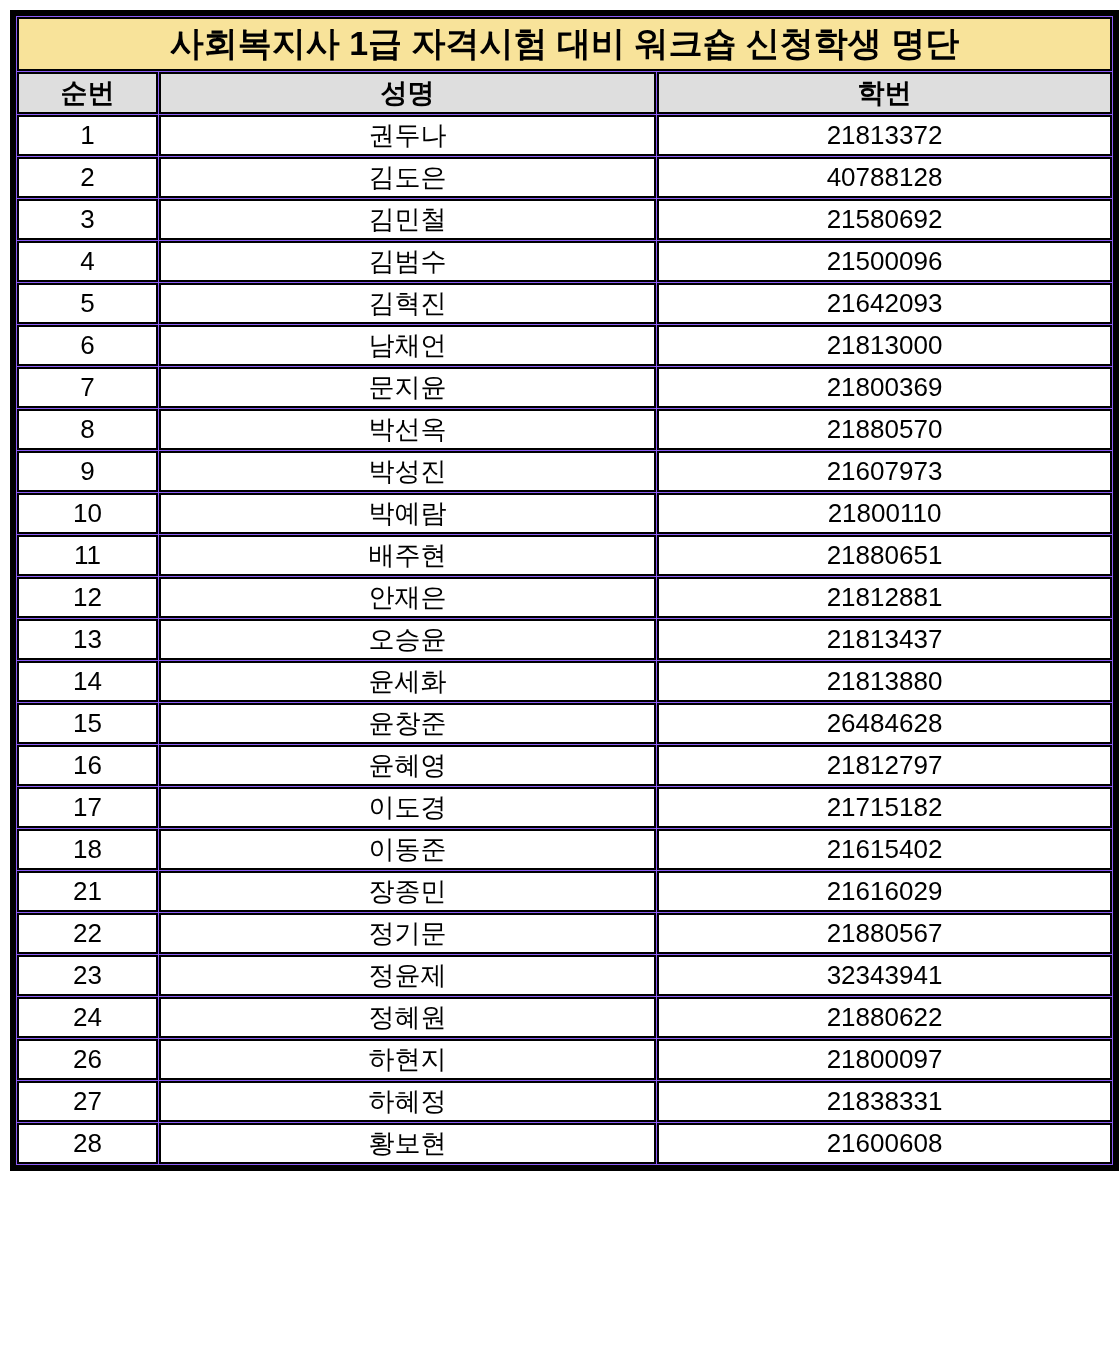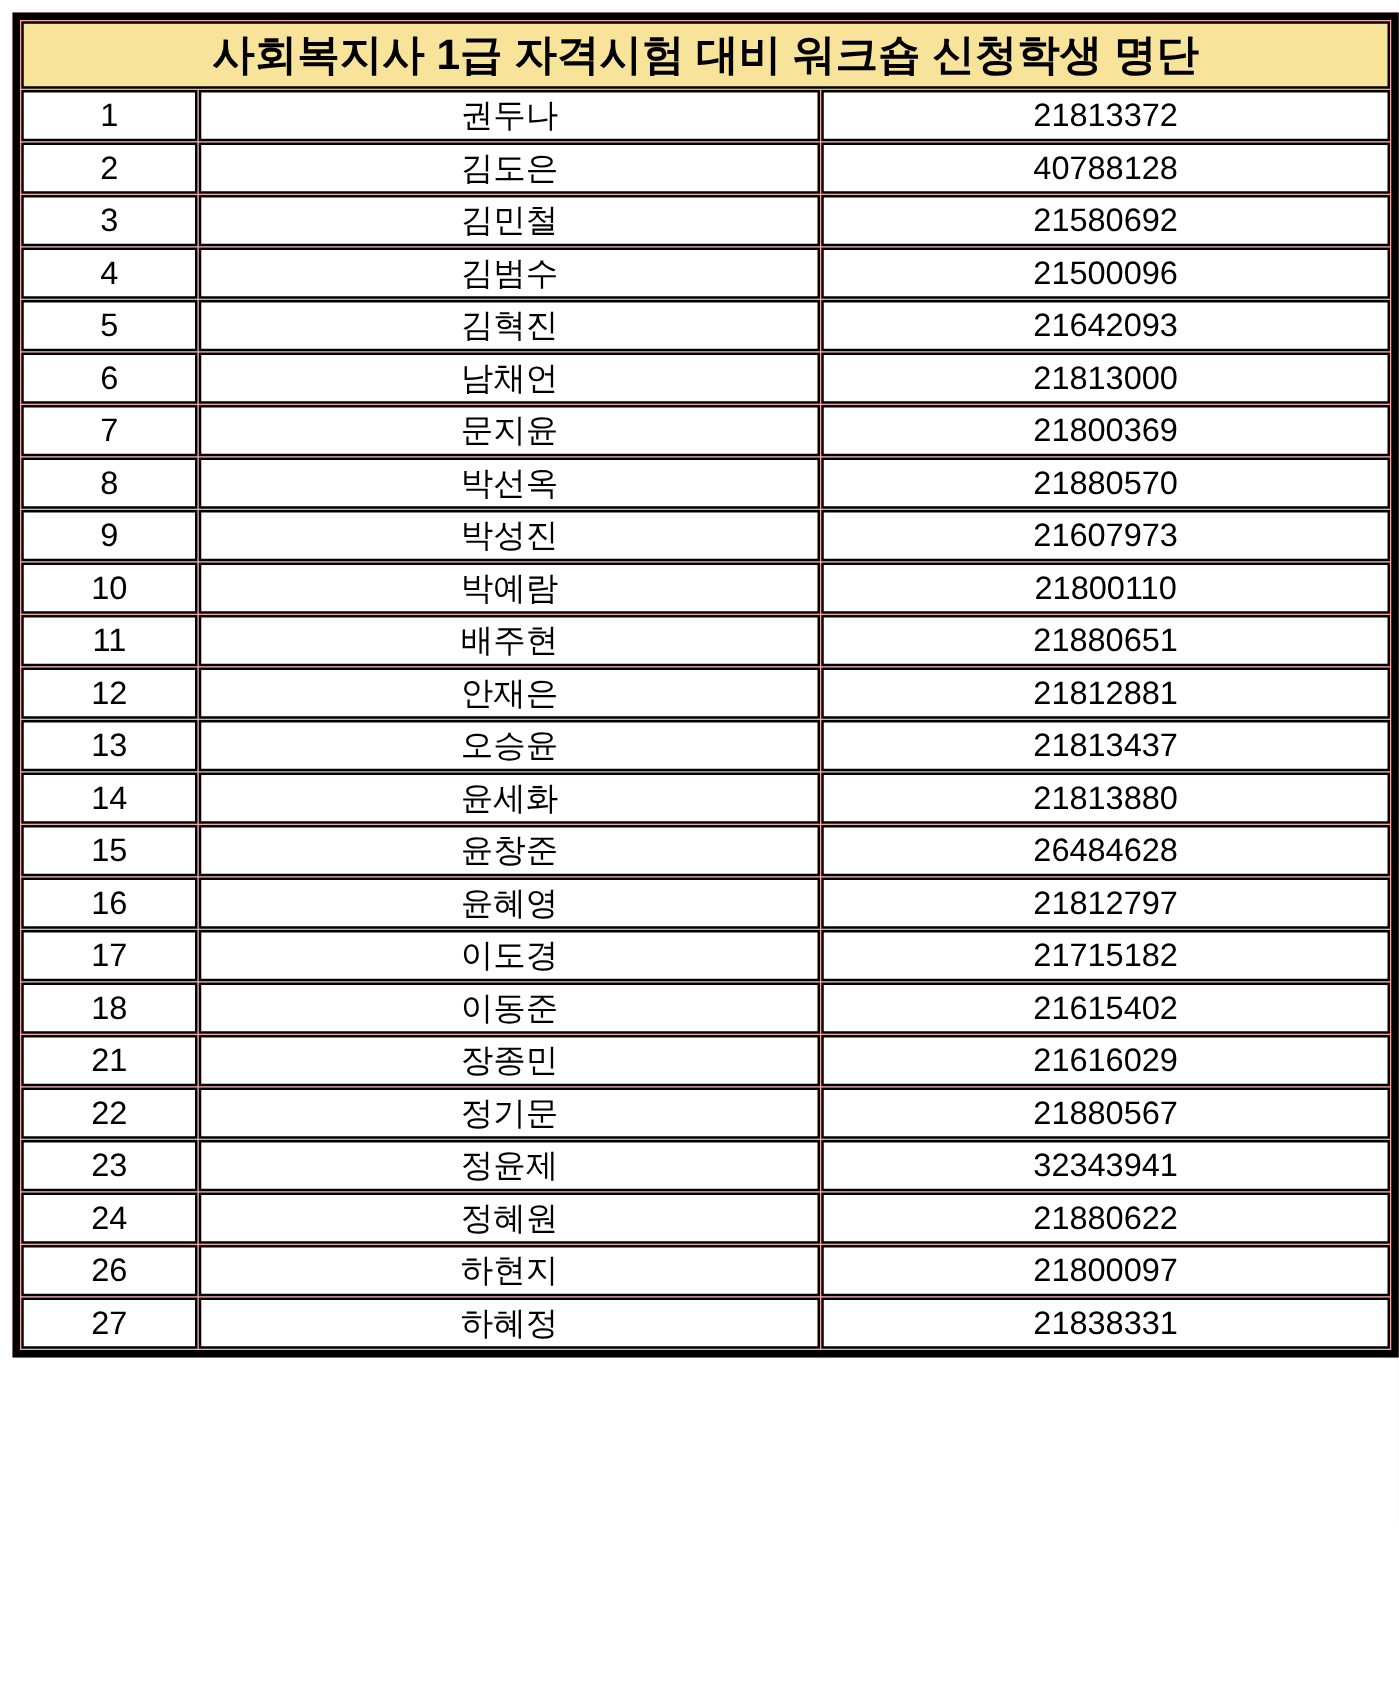--- a/index.html
+++ b/index.html
@@ -22,21 +22,21 @@
     position: absolute;
     left: 10px;
     top: 10px;
     width: 1099px;
   }
   table {
     width: 100%;
     border-collapse: separate;
     border-spacing: 1px;
     border: 6px solid var(--border-color);
-    background: #fca5a5;
+    background: #8b5cf6;
     table-layout: fixed;
   }
   th, td {
     border: 2px solid var(--border-color);
     text-align: center;
     vertical-align: middle;
     overflow: hidden;
     white-space: nowrap;
   }
   th.title-cell {
@@ -69,20 +69,25 @@
   <table>
     <colgroup>
       <col class="c-no">
       <col class="c-name">
       <col class="c-id">
     </colgroup>
     <thead>
       <tr>
         <th colspan="3" class="title-cell">사회복지사 1급 자격시험 대비 워크숍 신청학생 명단</th>
       </tr>
+      <tr class="header-row">
+        <th>순번</th>
+        <th>성명</th>
+        <th>학번</th>
+      </tr>
     </thead>
     <tbody>
         <tr>
           <td>1</td>
           <td>권두나</td>
           <td>21813372</td>
         </tr>
         <tr>
           <td>2</td>
           <td>김도은</td>
@@ -190,16 +195,21 @@
         </tr>
         <tr>
           <td>26</td>
           <td>하현지</td>
           <td>21800097</td>
         </tr>
         <tr>
           <td>27</td>
           <td>하혜정</td>
           <td>21838331</td>
+        </tr>
+        <tr>
+          <td>28</td>
+          <td>황보현</td>
+          <td>21600608</td>
         </tr>
       </tbody>
   </table>
 </div>
 
 </body></html>

